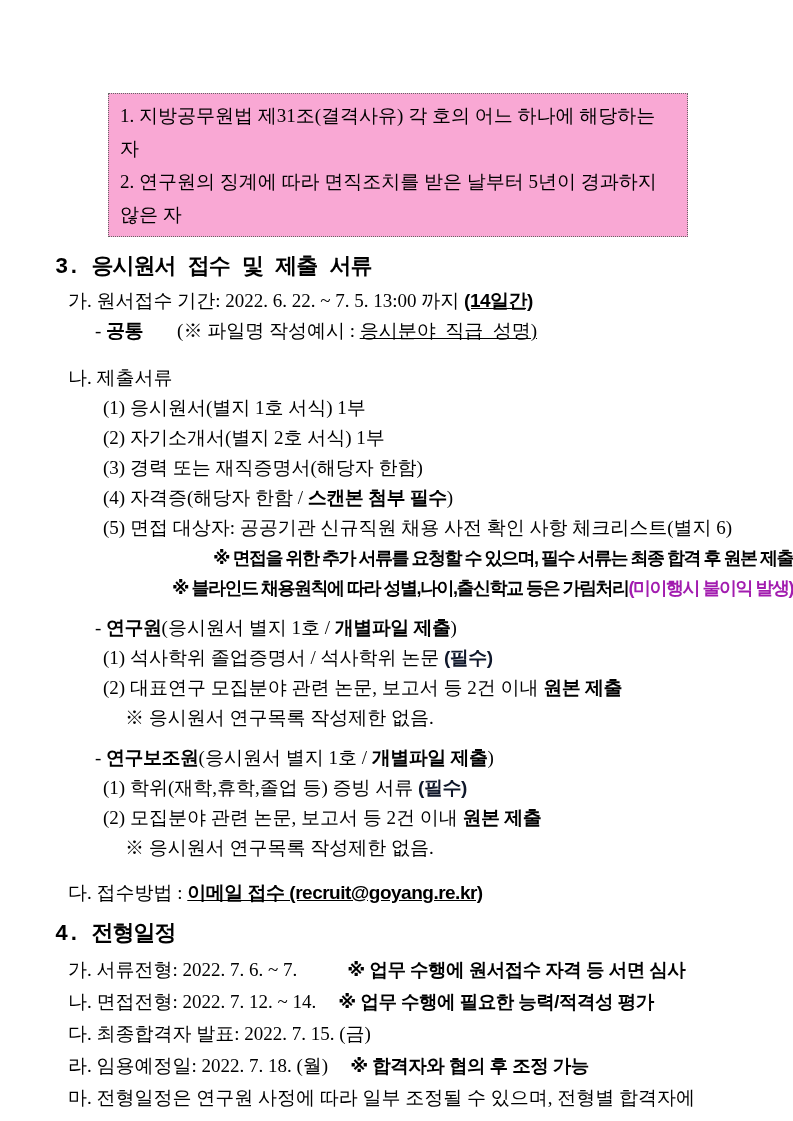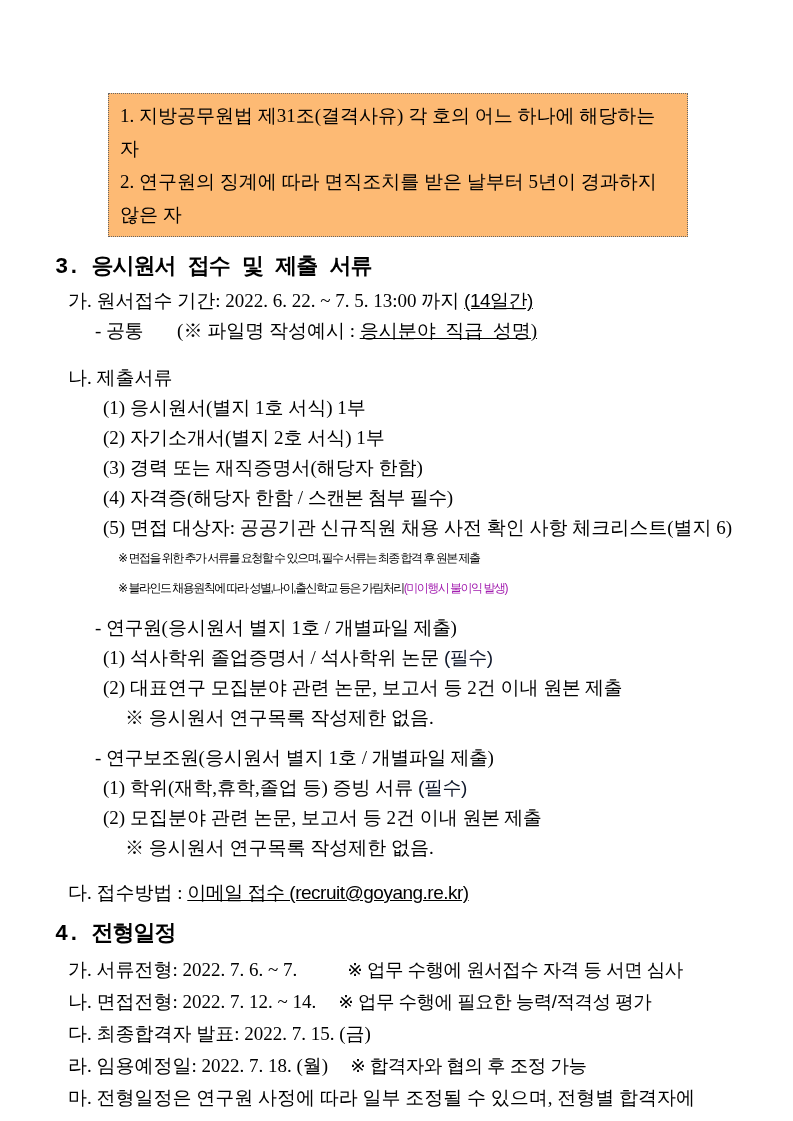--- a/index.html
+++ b/index.html
@@ -3,43 +3,43 @@
 <meta charset="utf-8">
 <style>
   html,body{margin:0;padding:0;background:#ffffff;}
   .page{
     position:relative;width:793px;height:1121px;background:#ffffff;
     font-family:"Liberation Serif","DejaVu Serif",serif;
     color:#000;overflow:hidden;
   }
   .notice-box{
     margin:93px 0 0 108px;width:556px;
-    background:#fdba74;border:1px dotted #666;
+    background:#f9a8d4;border:1px dotted #666;
     padding:5px 11px;font-size:19px;line-height:33px;
   }
   .sec-heading{
     margin:17px 0 0 55px;
     font-family:Liberation Mono, monospace;
     font-weight:700;font-size:22px;line-height:28px;letter-spacing:-1px;
   }
   .line{font-size:19px;line-height:30px;}
   .ind-ga{margin-left:68px;}
   .ind-dash{margin-left:95px;}
   .ind-num{margin-left:103px;}
   .ind-note{margin-left:118px;}
   .ind-note2{margin-left:125px;}
   .ind-cont{margin-left:100px;}
   .mt4{margin-top:4px;}
   .mt10{margin-top:10px;}
   .mt15{margin-top:15px;}
   .mt17{margin-top:17px;}
-  .b{font-weight:400;}
+  .b{font-weight:700;text-align:right;}
   .u{text-decoration:underline;}
   .gothic{font-family:"Liberation Sans","DejaVu Sans",sans-serif;letter-spacing:-0.5px;}
-  .tight{font-size:12px;letter-spacing:-1.5px;}
+  .tight{font-size:18px;letter-spacing:-1.5px;}
   .red{color:#a21caf;}
   .blue{color:#0f172a;}
   .sp{display:inline-block;width:34px;}
   .s4row{font-size:19px;line-height:32px;margin-left:68px;}
   .s4note{margin-left:22px;font-size:18.5px;}
   .note-far{margin-left:50px;}
 </style>
 </head>
 <body>
 

